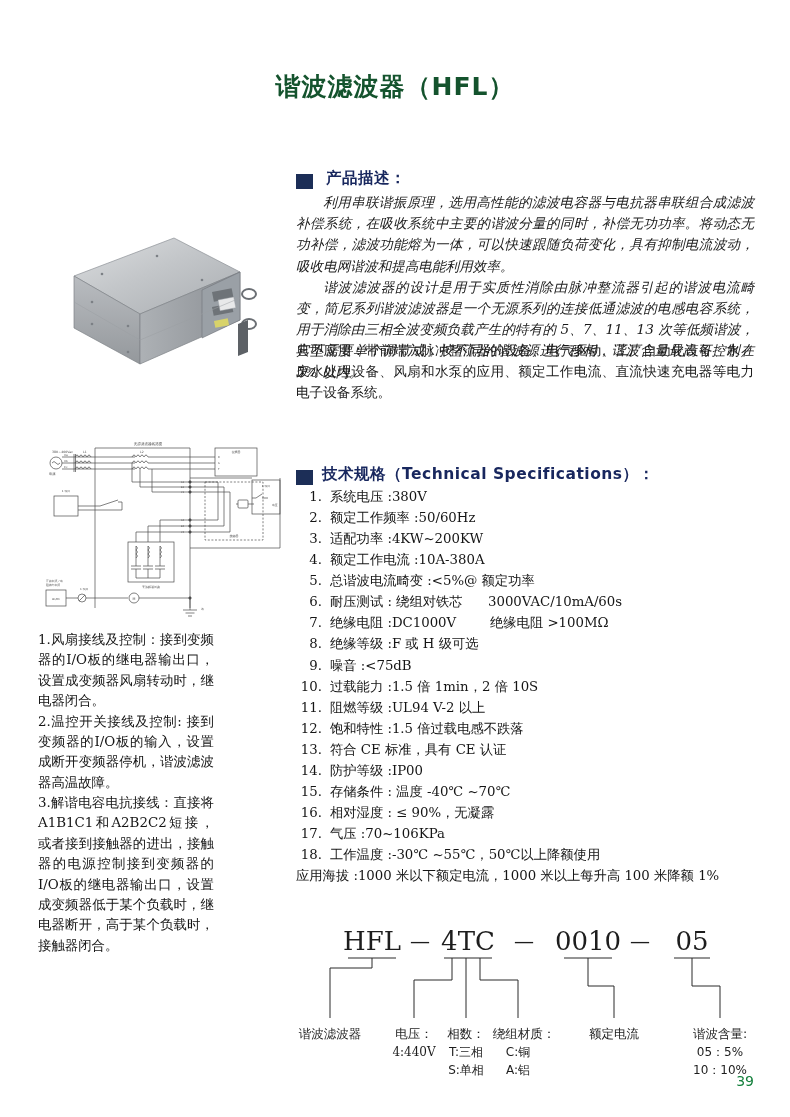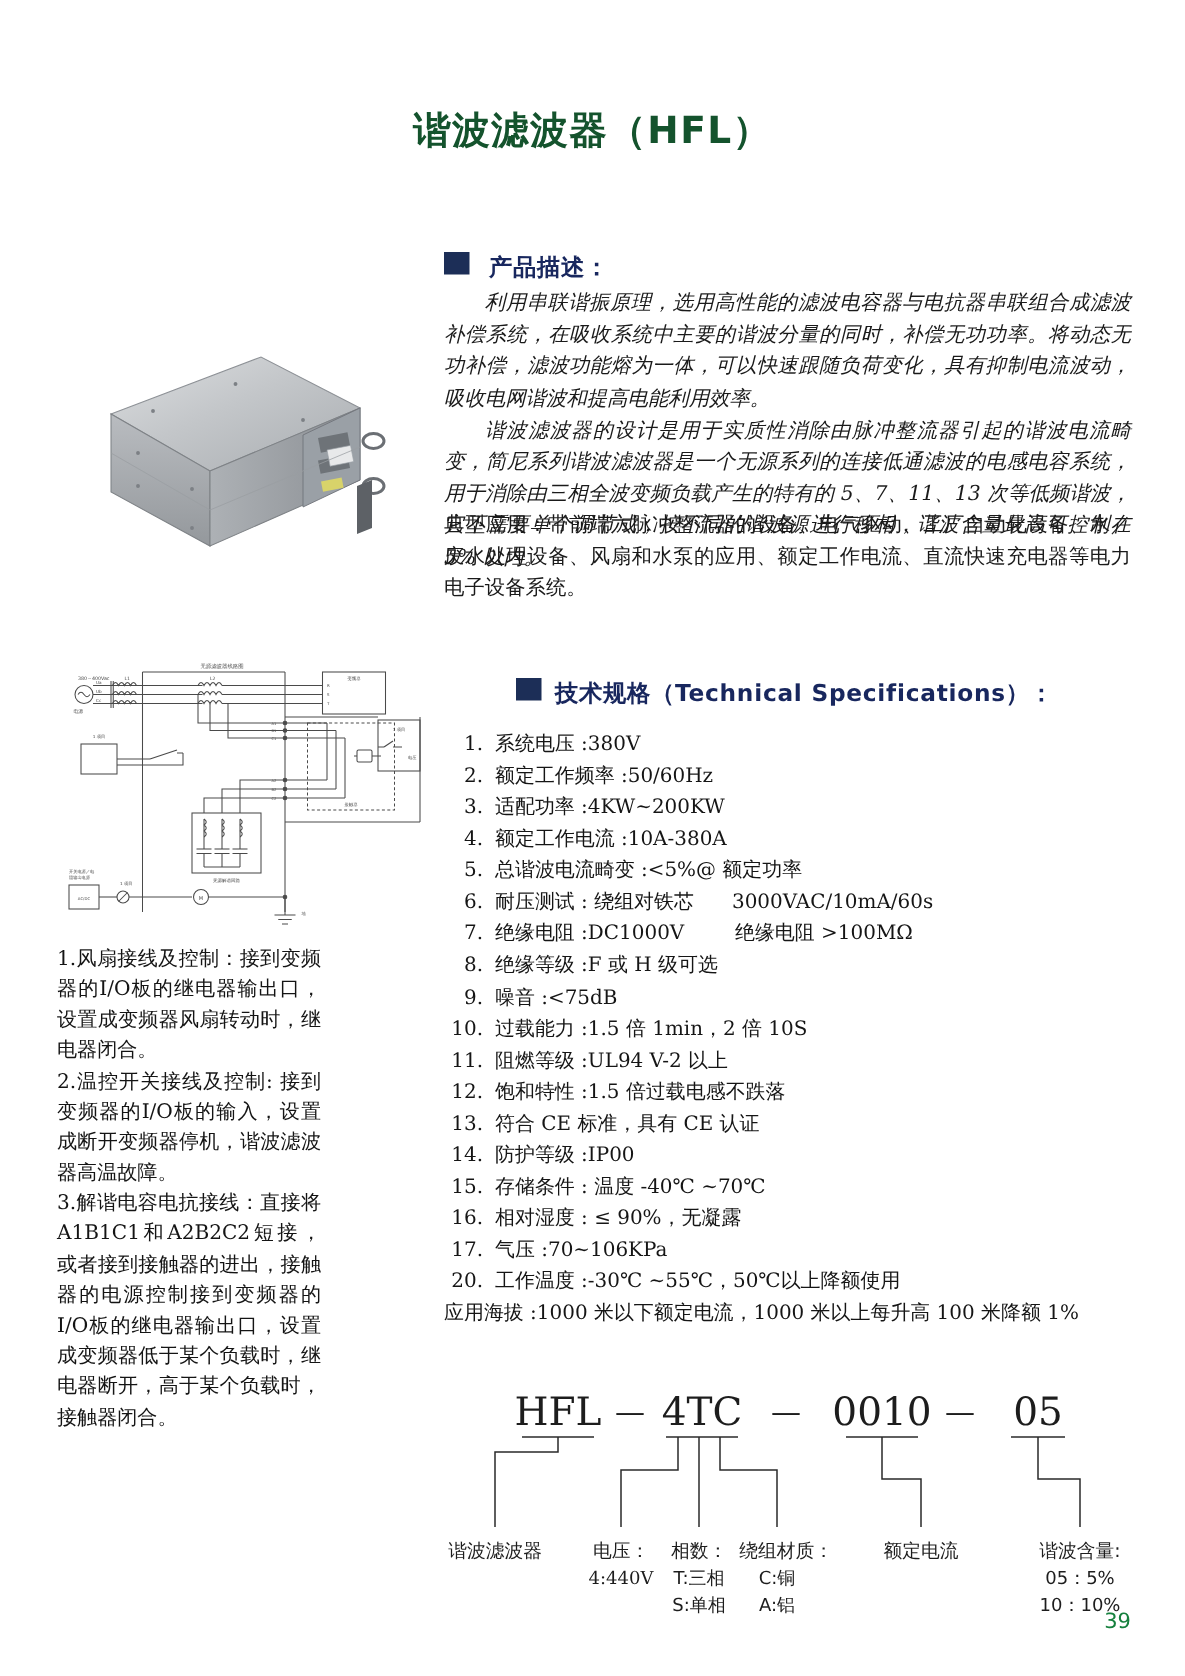--- a/index.html
+++ b/index.html
@@ -29,29 +29,29 @@
   .schem-svg{display:block;width:245px;height:182px;}
 
   .left-notes{
     position:absolute;left:38px;top:630px;width:176px;
     font-size:13.4px;line-height:1.52;text-align:justify;
     text-justify:inter-ideograph;color:#141414;
   }
   .left-notes p{margin:0 0 0 0;}
 
   .sec-head{
-    display:flex;align-items:flex-start;gap:13px;
+    display:flex;align-items:flex-end;gap:13px;
     font-family:"DejaVu Sans","Liberation Sans",sans-serif;
     font-weight:bold;color:#18275e;
   }
   .sec-sq{width:17px;height:15px;background:#1c2e57;display:inline-block;flex:none;}
   .sec-txt{font-size:15.5px;letter-spacing:.5px;}
 
   .head-desc{position:absolute;left:296px;top:168px;}
-  .head-spec{position:absolute;left:296px;top:452px;margin-left:48px;}
+  .head-spec{position:absolute;left:296px;top:464px;}
   .head-spec .sec-sq{margin-right:-4px;}
 
   .body-text{
     position:absolute;left:296px;width:458px;
     font-size:13.6px;line-height:1.56;text-align:justify;
     text-justify:inter-ideograph;color:#1a1a1a;
   }
   .p1{top:192px;}
   .p1 p{margin:0;text-indent:2em;font-style:italic;}
   .p2{top:340px;}
@@ -368,21 +368,21 @@
         </div>
         <div class="spec-row">
           <span class="spec-no">16.</span>
           <span class="spec-tx">相对湿度 : ≤ 90%，无凝露</span>
         </div>
         <div class="spec-row">
           <span class="spec-no">17.</span>
           <span class="spec-tx">气压 :70~106KPa</span>
         </div>
         <div class="spec-row">
-          <span class="spec-no">20.</span>
+          <span class="spec-no">18.</span>
           <span class="spec-tx">工作温度 :-30℃ ~55℃，50℃以上降额使用</span>
         </div>
       </div>
     <div class="spec-foot">应用海拔 :1000 米以下额定电流，1000 米以上每升高 100 米降额 1%</div>
   </div>
 
   <div class="model">
     <svg class="model-svg" viewBox="0 0 468 160" xmlns="http://www.w3.org/2000/svg" stroke="#2a2a2a" fill="none" stroke-width="1">
       <rect x="0" y="0" width="468" height="160" fill="#ffffff" stroke="none"></rect>
 

